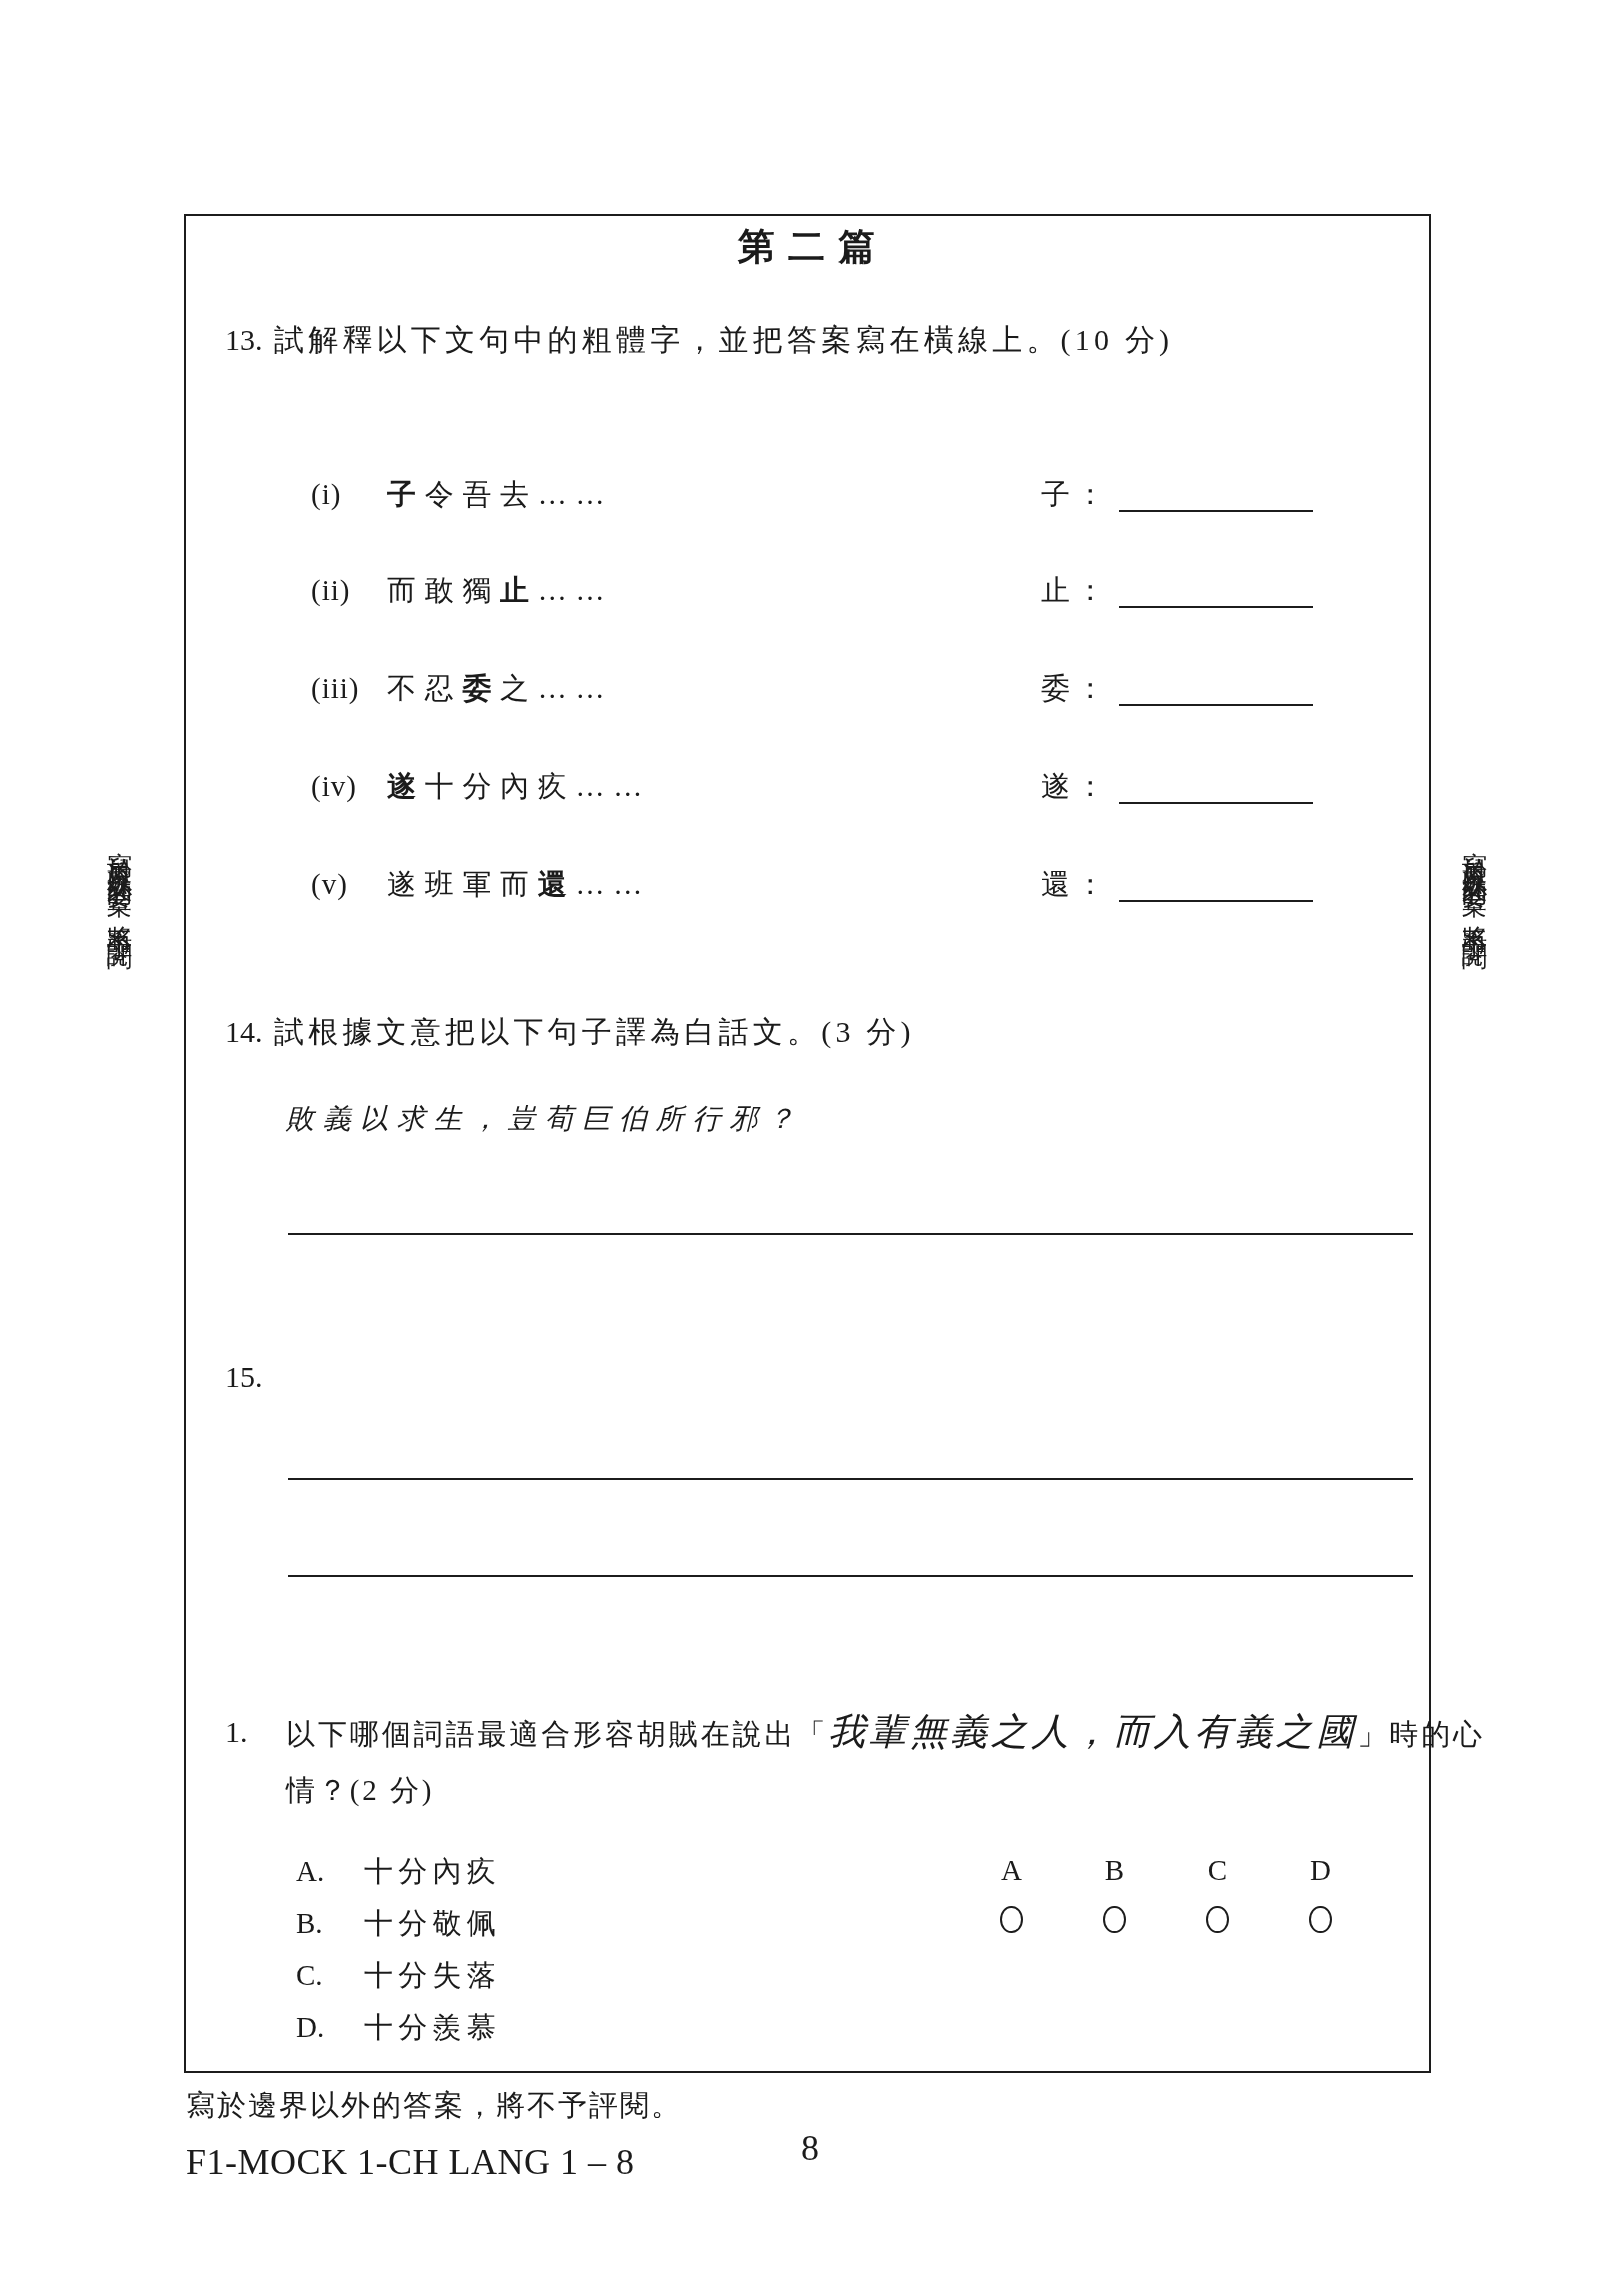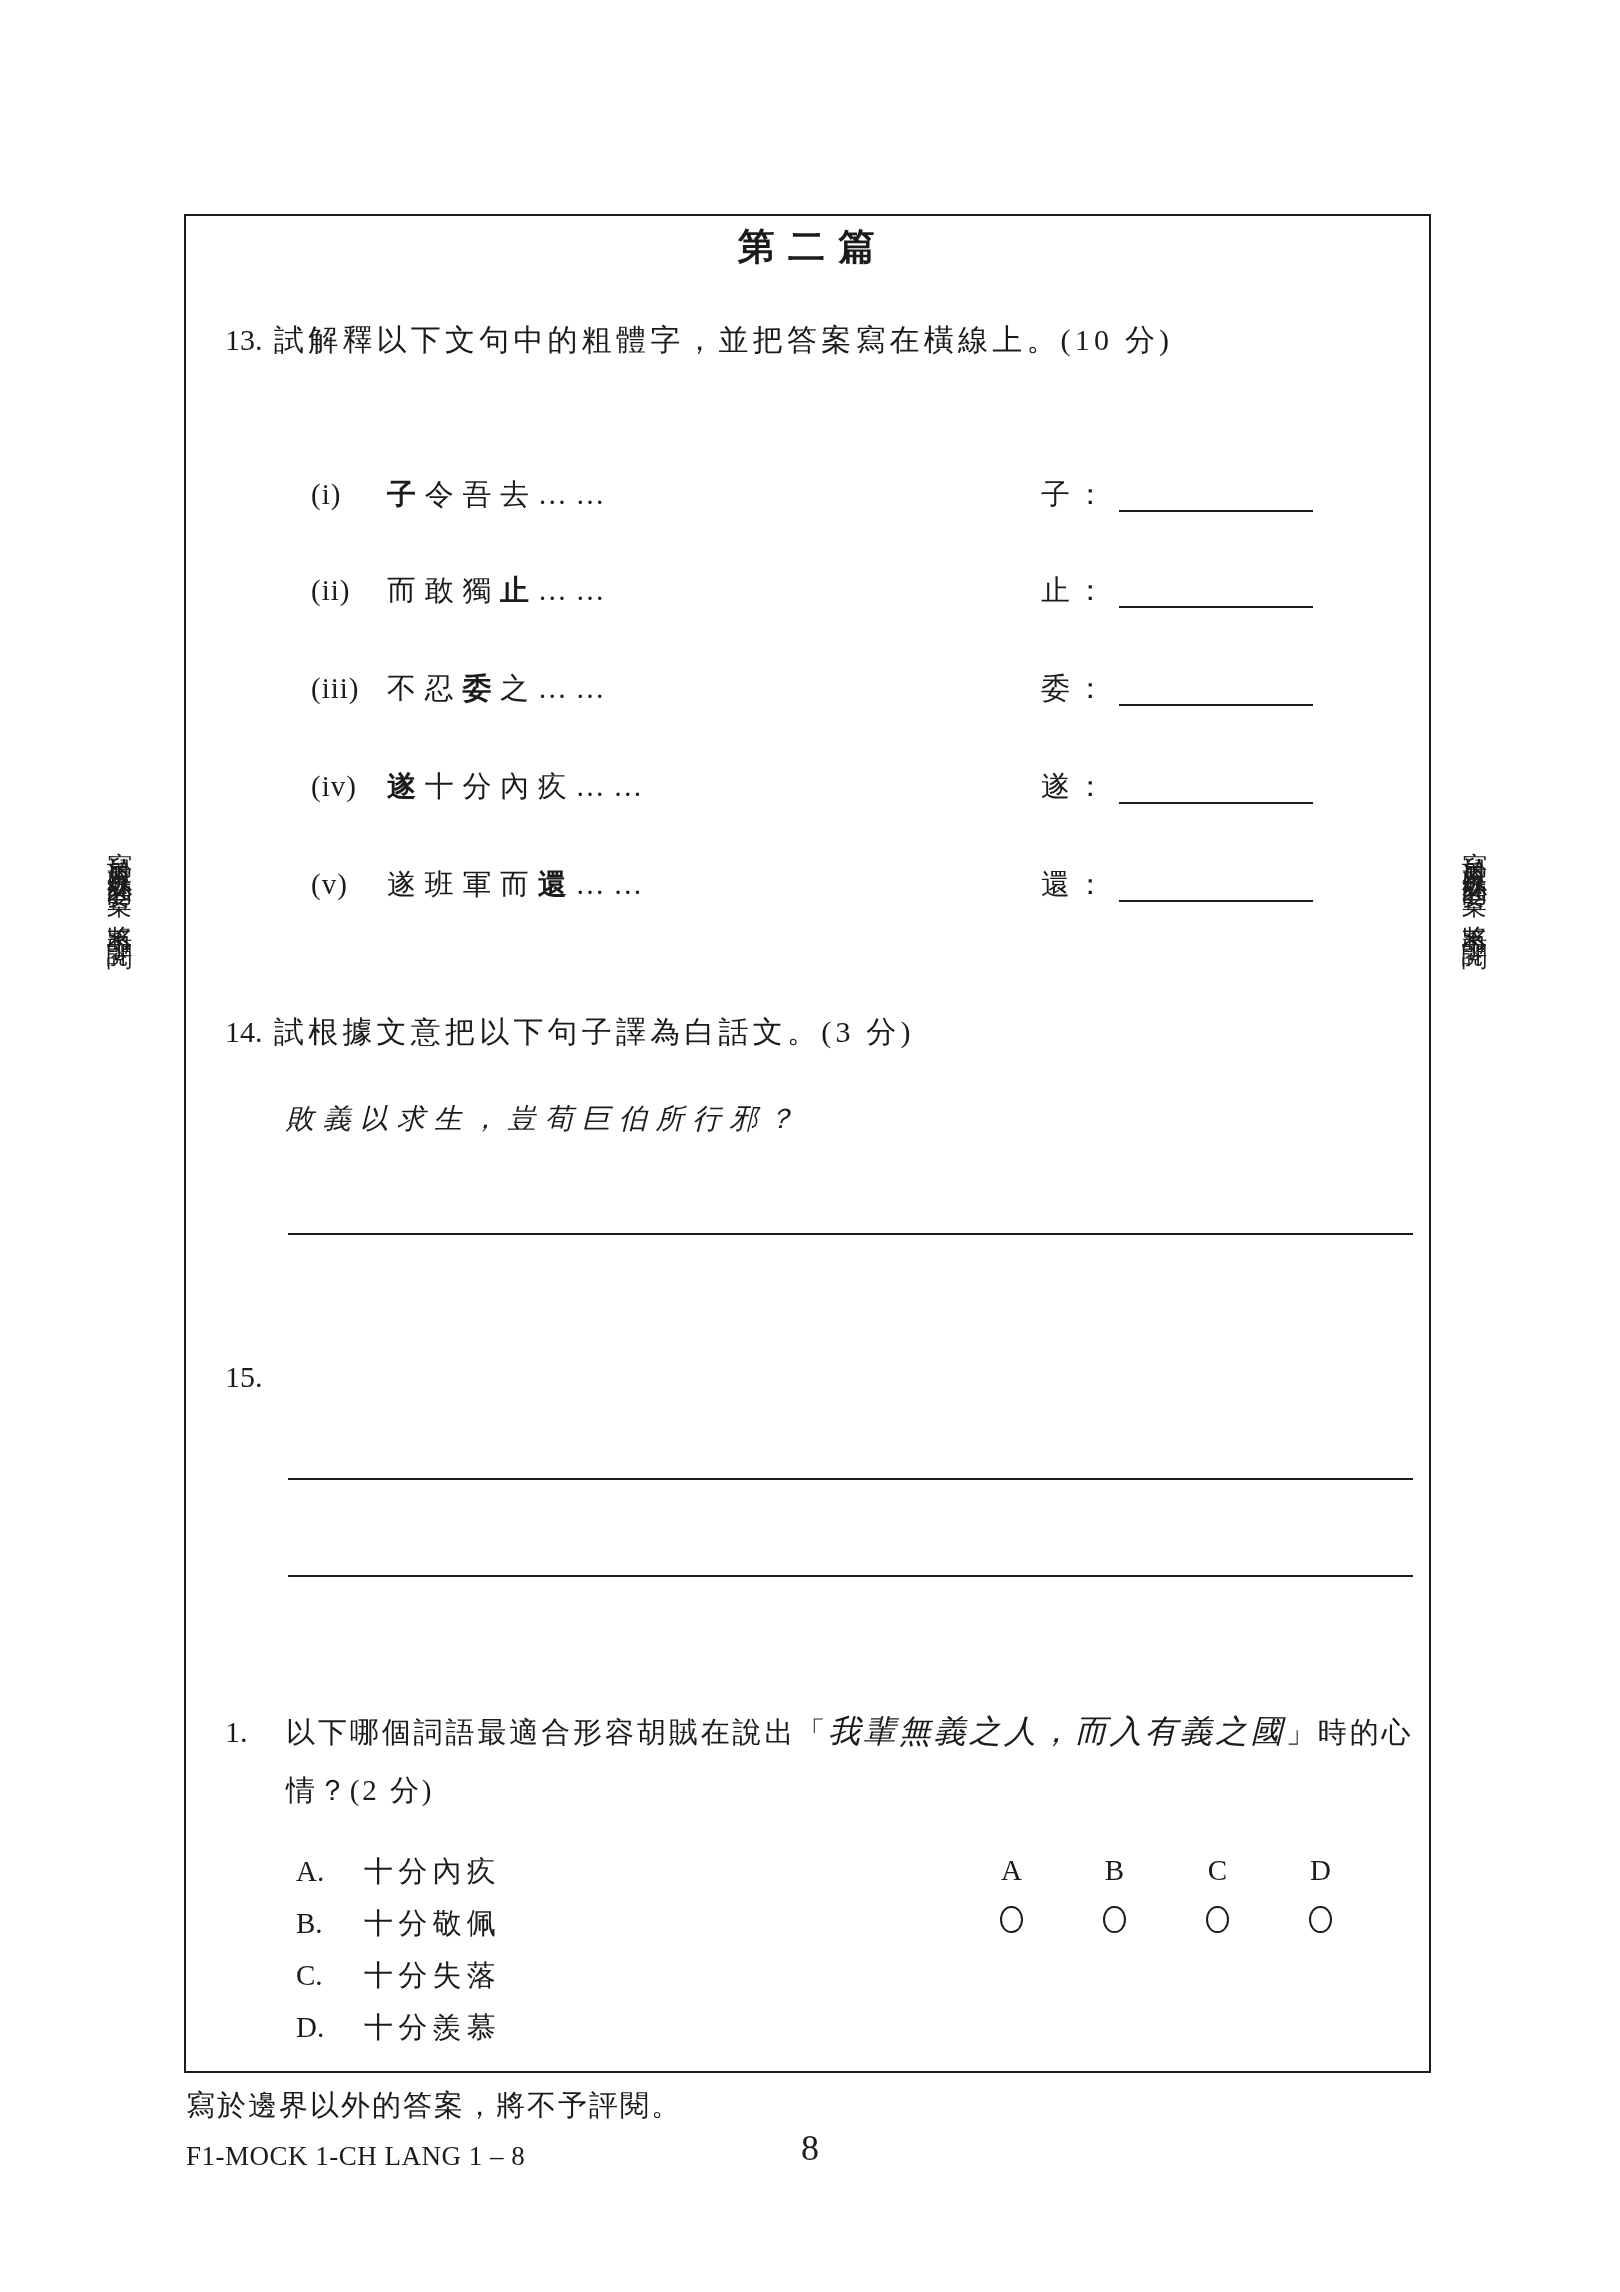--- a/index.html
+++ b/index.html
@@ -41,21 +41,21 @@
   .bchar  { font-weight: bold; font-family: "Liberation Sans", "DejaVu Sans", sans-serif; }
   .alabel { position: absolute; left: 855px; letter-spacing: 0.20em; }
   .aline  {
     position: absolute; left: 933px; top: 0;
     width: 194px; height: 35px;
     border-bottom: 2.9px solid #1c1c1c;
   }
 
   .kai { font-style: italic; }
   .quote { left: 100px; font-size: 28px; letter-spacing: 0.32em; white-space: nowrap; }
-  .q16quote { font-size: 32px; letter-spacing: 0.10em; }
+  .q16quote { font-size: 37px; letter-spacing: 0.10em; }
 
   .ansline {
     left: 102px; width: 1125px; height: 0;
     border-top: 2.9px solid #1c1c1c;
   }
 
   .optrow { left: 0; width: 100%; height: 41px; line-height: 41px; font-size: 29px; }
   .olabel { position: absolute; left: 110px; }
   .otext  { position: absolute; left: 178px; letter-spacing: 0.18em; }
 
@@ -80,21 +80,21 @@
   }
   .vnote-left  { left: 102px; }
   .vnote-right { left: 1457px; }
 
   .bottomnote {
     position: absolute; left: 186px; top: 2086px;
     font-size: 29px; letter-spacing: 2px;
   }
   .footer {
     position: absolute; left: 186px; top: 2141px;
-    font-size: 27px; letter-spacing: 0.5px;
+    font-size: 36px; letter-spacing: 0.5px;
   }
   .pageno {
     position: absolute; left: 0; top: 2127px;
     width: 1620px; text-align: center;
     font-size: 36px;
   }
 </style>
 </head>
 <body>
 

